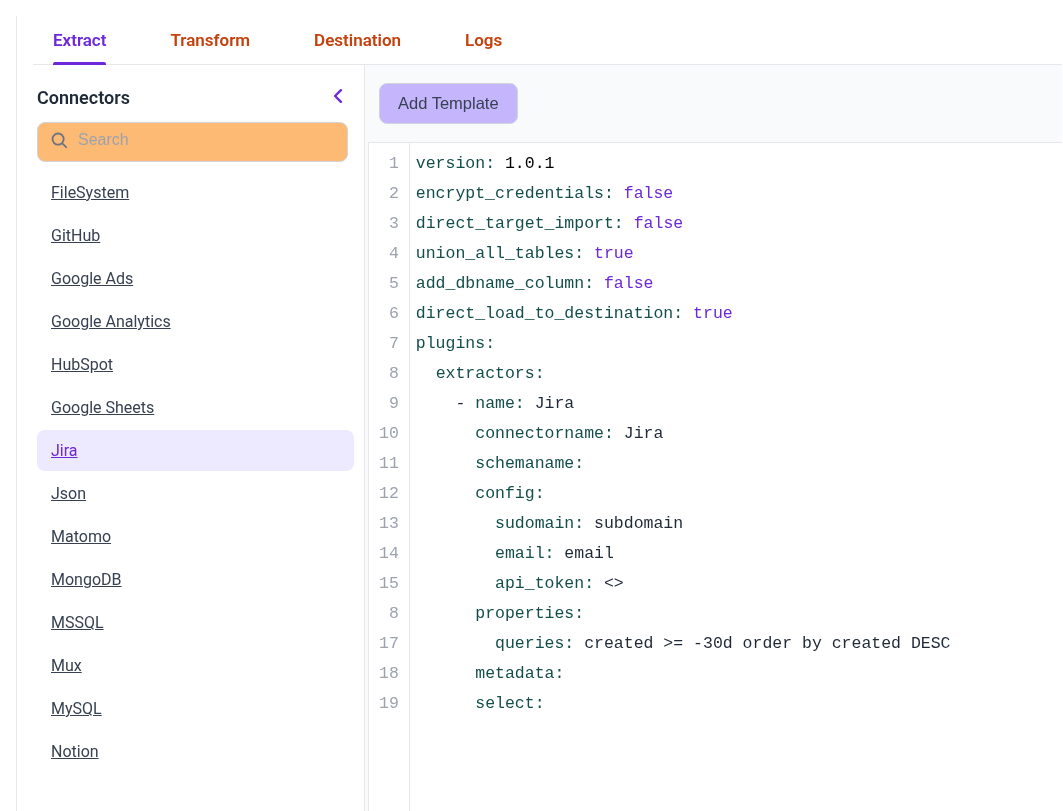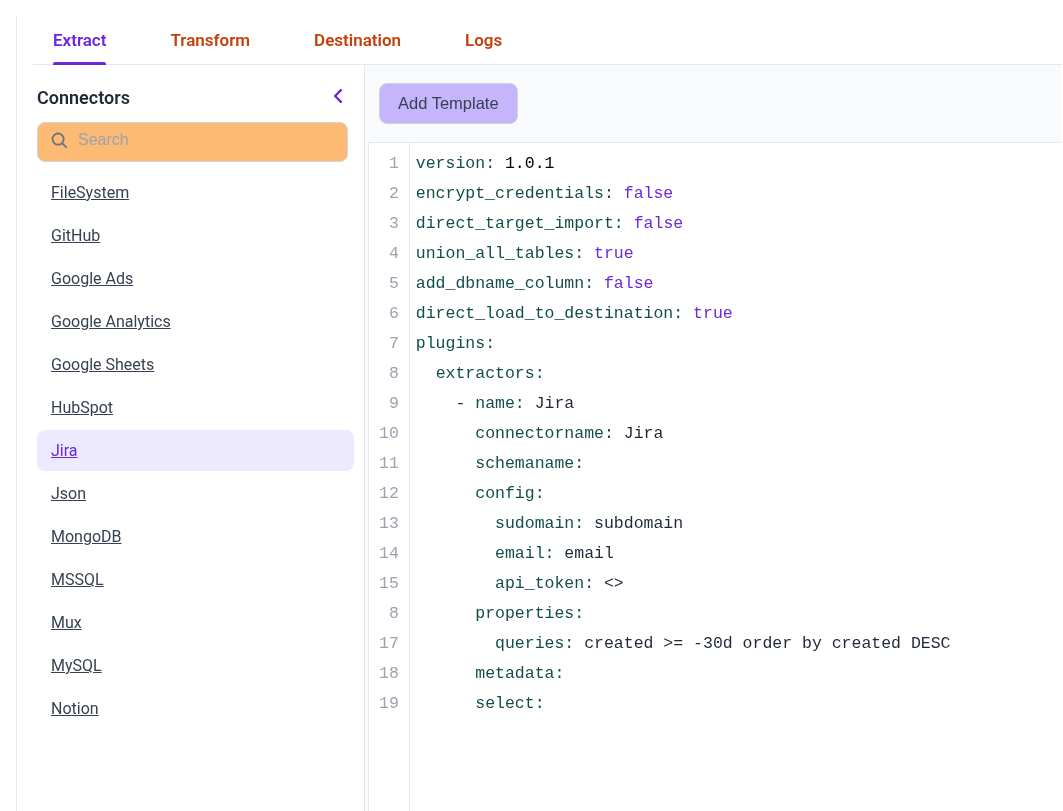--- a/index.html
+++ b/index.html
@@ -220,24 +220,25 @@
           </span>
           <input class="search-input" type="text" placeholder="Search" style="">
         </div>
       </div>
 
       <div class="conn-scroll" id="connector-list">
           <div class="conn-item">FileSystem</div>
           <div class="conn-item">GitHub</div>
           <div class="conn-item">Google Ads</div>
           <div class="conn-item">Google Analytics</div>
+          <div class="conn-item">HubSpot</div>
           <div class="conn-item">Google Sheets</div>
-          <div class="conn-item">HubSpot</div>
           <div class="conn-item selected">Jira</div>
           <div class="conn-item">Json</div>
+          <div class="conn-item">Matomo</div>
           <div class="conn-item">MongoDB</div>
           <div class="conn-item">MSSQL</div>
           <div class="conn-item">Mux</div>
           <div class="conn-item">MySQL</div>
           <div class="conn-item">Notion</div>
         </div>
     </aside>
 
     <section class="editor-panel">
       <div class="editor-toolbar">

